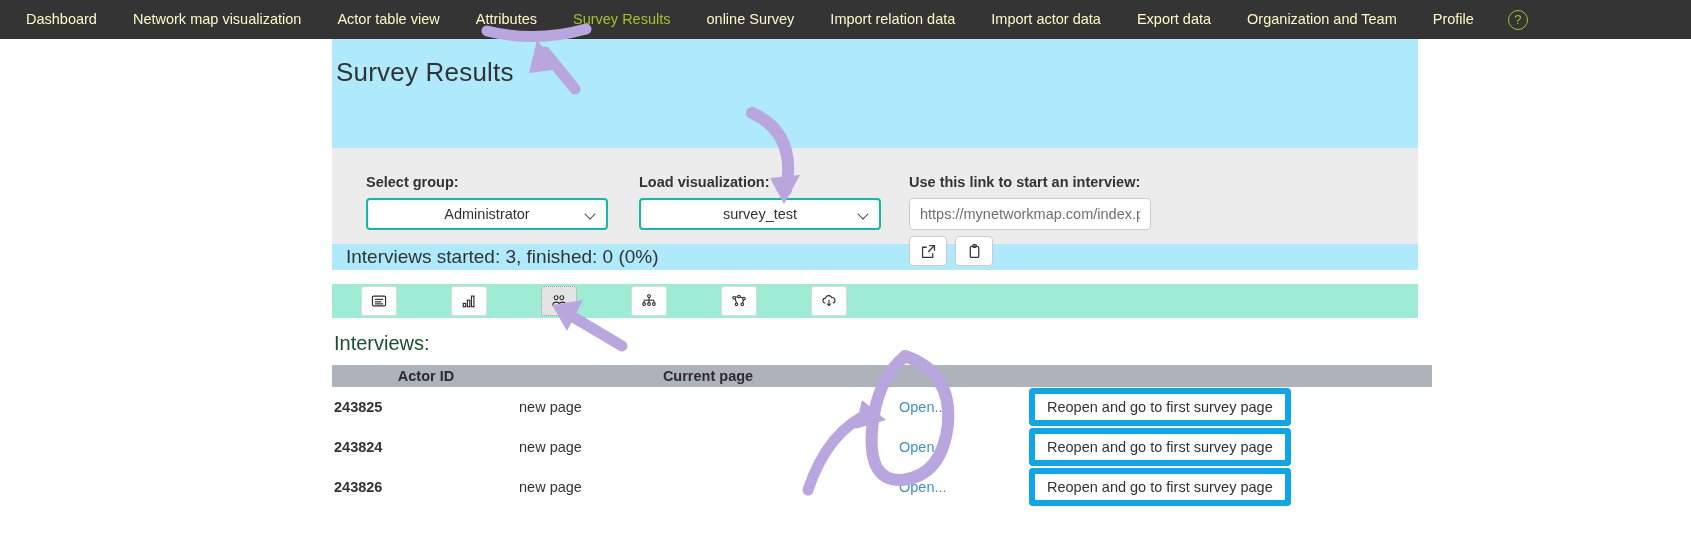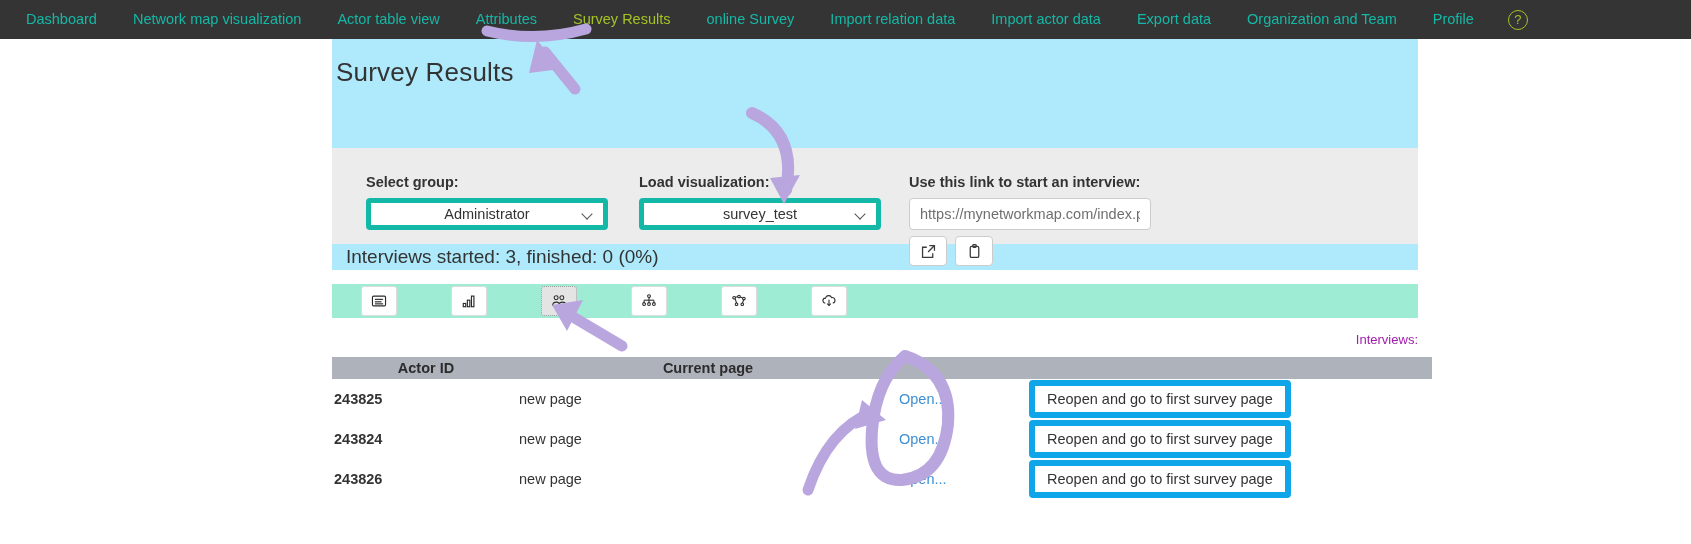--- a/index.html
+++ b/index.html
@@ -20,21 +20,21 @@
   
   .navbar {
     position: absolute; top: 0; left: 0;
     width: 1691px; height: 39px;
     background: #343434;
     display: flex;
     align-items: center;
     padding-left: 8px;
   }
   .nav-item {
-    color: #14b8a6;
+    color: #fef9c3;
     font-size: 14.5px;
     padding: 0 18px;
     line-height: 39px;
     white-space: nowrap;
     cursor: pointer;
   }
   .nav-item.active { color: #a3c325; }
   .help-icon {
     margin-left: 16px;
     width: 20px; height: 20px;
@@ -79,21 +79,21 @@
   }
   .fld-label {
     font-size: 14.5px;
     font-weight: bold;
     color: #333333;
     display: block;
     margin-bottom: 8px;
   }
   .select-box {
     height: 32px;
-    border: 5px solid #14b8a6;
+    border: 2px solid #14b8a6;
     border-radius: 4px;
     background: #ffffff;
     font-size: 14.5px;
     color: #333333;
     display: flex;
     align-items: center;
     justify-content: center;
     position: relative;
     cursor: pointer;
   }
@@ -172,24 +172,23 @@
     display: flex; align-items: center; justify-content: center;
     cursor: pointer;
   }
   .tool-btn.selected {
     background: #e4e4e4;
     border: 1px dotted #999999;
   }
 
   
   .interviews-label {
-    font-size: 13px;
-    color: #a21caf;
+    font-size: 20px;
+    color: #14532d;
     padding: 14px 0 10px 2px;
-    text-align: right;
   }
   .tbl { width: 1100px; border-collapse: collapse; }
   .tbl thead th {
     background: #adb2bb;
     color: #2c2c2c;
     font-size: 14.5px;
     font-weight: bold;
     text-align: center;
     height: 22px;
     padding: 1px 0 1px 0;

